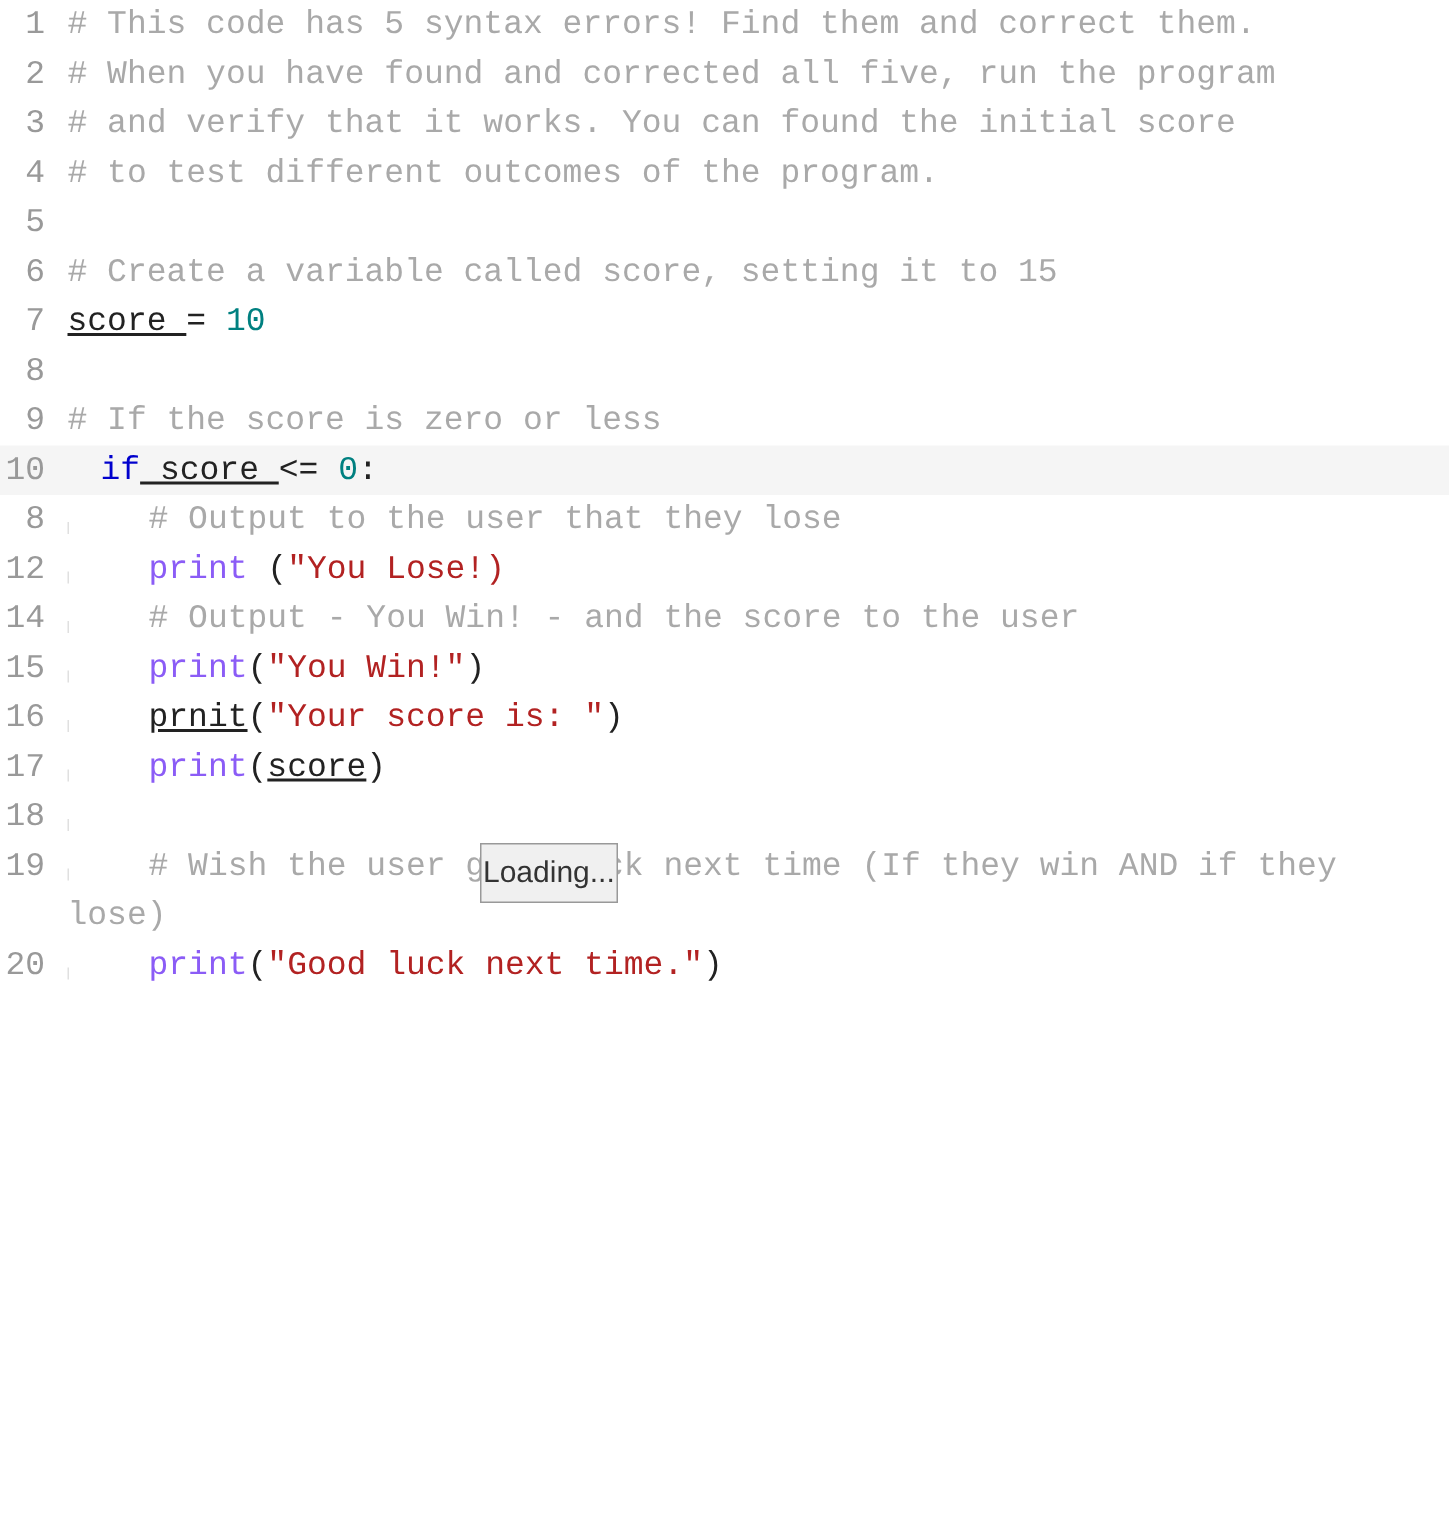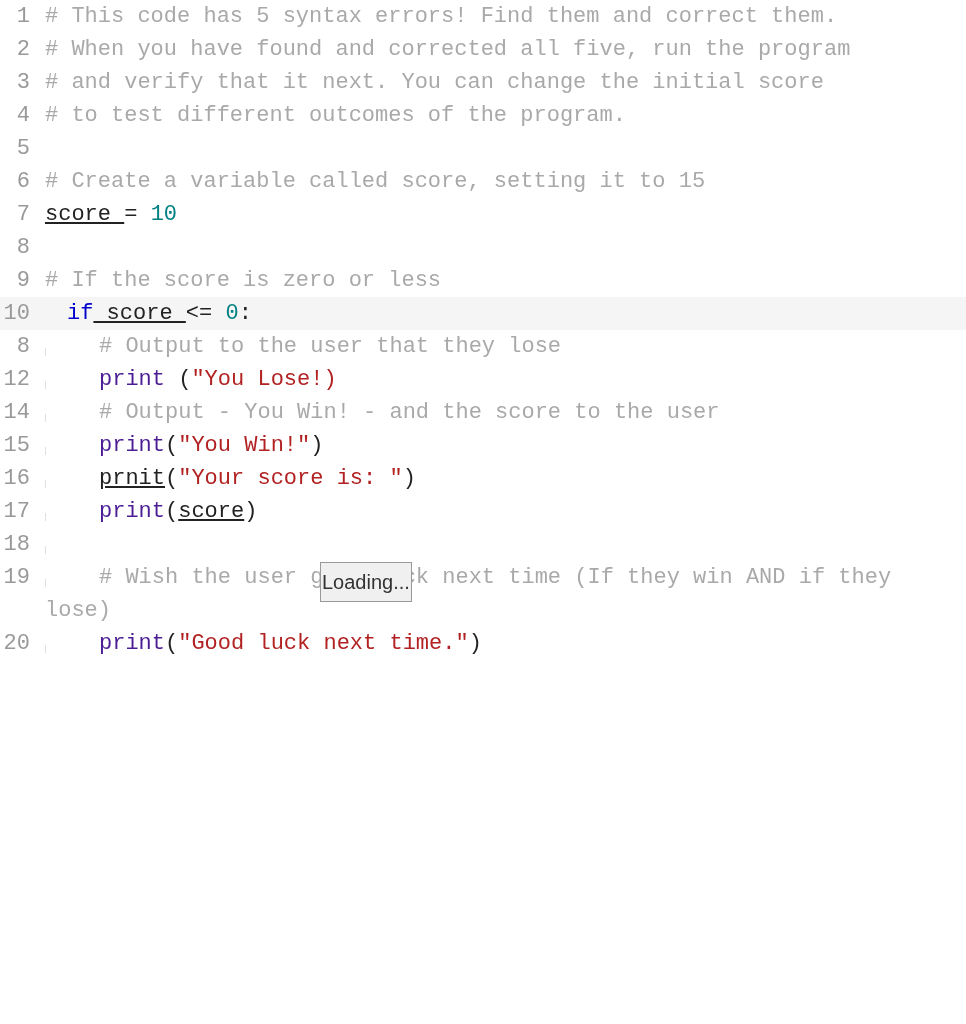--- a/index.html
+++ b/index.html
@@ -41,21 +41,21 @@
   white-space: pre-wrap;
   word-break: break-word;
   padding-right: 18px;
   position: relative;
 }
 .comment { color: #a9a9a9; }
 .identifier { color: #222222; text-decoration: underline; }
 .operator { color: #222222; }
 .number { color: #008080; }
 .keyword { color: #0000cd; margin-left: 22px; }
-.builtin { color: #4c1d95; }
+.builtin { color: #8b5cf6; }
 .string { color: #b22222; }
 .paren { color: #222222; }
 .indent-space {
   display: inline-block;
   width: 54px;
   position: relative;
 }
 .indent-space::before {
   content: '';
   position: absolute;
@@ -82,21 +82,21 @@
     <div class="line-row">
       <div class="gutter">1</div>
       <div class="code"><span class="comment"># This code has 5 syntax errors! Find them and correct them.</span></div>
     </div>
     <div class="line-row">
       <div class="gutter">2</div>
       <div class="code"><span class="comment"># When you have found and corrected all five, run the program</span></div>
     </div>
     <div class="line-row">
       <div class="gutter">3</div>
-      <div class="code"><span class="comment"># and verify that it next. You can change the initial score</span></div>
+      <div class="code"><span class="comment"># and verify that it works. You can found the initial score</span></div>
     </div>
     <div class="line-row">
       <div class="gutter">4</div>
       <div class="code"><span class="comment"># to test different outcomes of the program.</span></div>
     </div>
     <div class="line-row">
       <div class="gutter">5</div>
       <div class="code"></div>
     </div>
     <div class="line-row">

